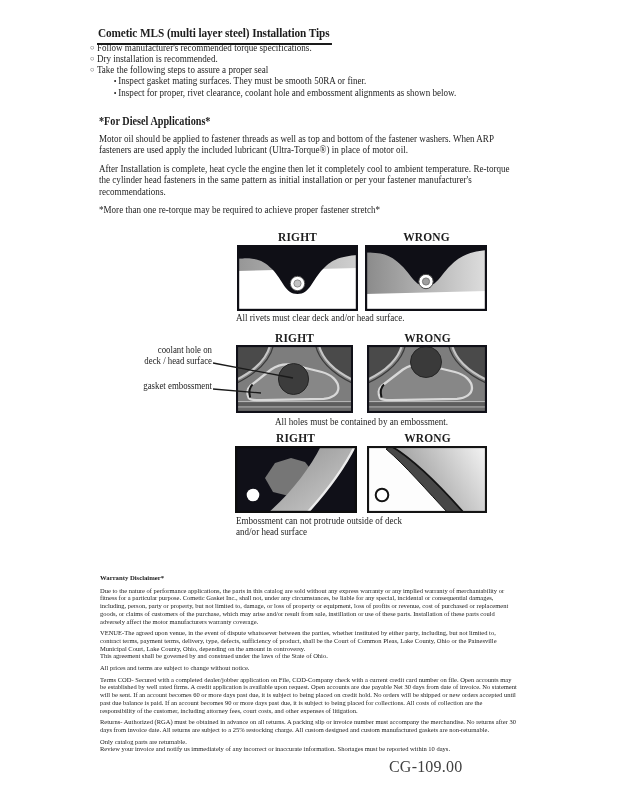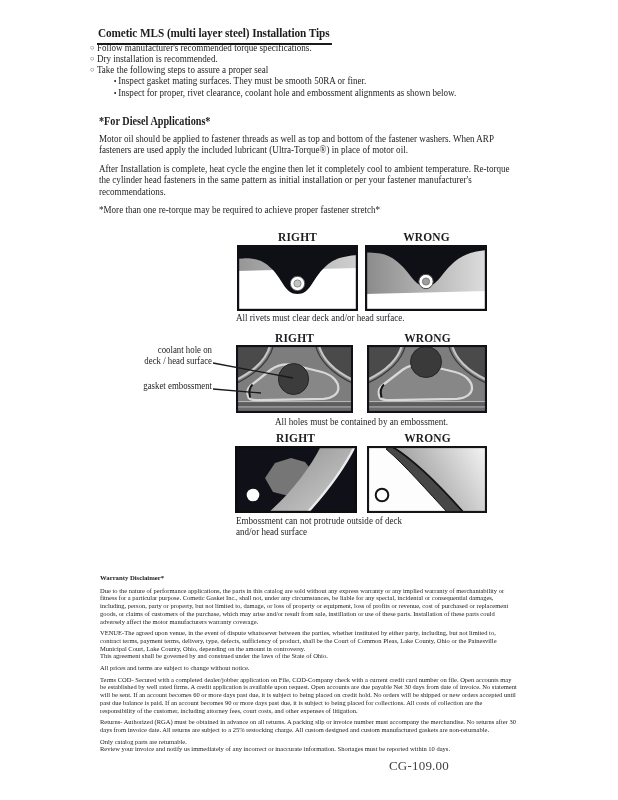--- a/index.html
+++ b/index.html
@@ -38,21 +38,21 @@
   .cap3{left:236px;top:515px;}
 
   .sidelabel{font-size:10px;line-height:10.6px;text-align:right;width:152px;left:60px;}
   .lab-coolant{top:345px;} .lab-gasket{top:381px;}
 
   .warranty{left:100px;top:574px;width:417px;font-size:6.5px;line-height:7.7px;color:#222;}
   .warranty p{margin:0 0 4px 0;}
   .warranty .whead{font-weight:bold;font-size:6.7px;margin-bottom:5px;}
   .warranty .tight{margin-bottom:0;}
 
-  .footer{left:389px;top:758px;font-size:13px;color:#3f3f3f;letter-spacing:0.2px;}
+  .footer{left:389px;top:758px;font-size:16px;color:#3f3f3f;letter-spacing:0.2px;}
 </style>
 </head>
 <body>
 
 <div class="page">
 
   <h1 class="abs title cx">Cometic MLS (multi layer steel) Installation Tips</h1>
 
   <div class="abs tips cx">
     <div><span class="tip-marker">○</span><span>Follow manufacturer's recommended torque specifications.</span></div>

